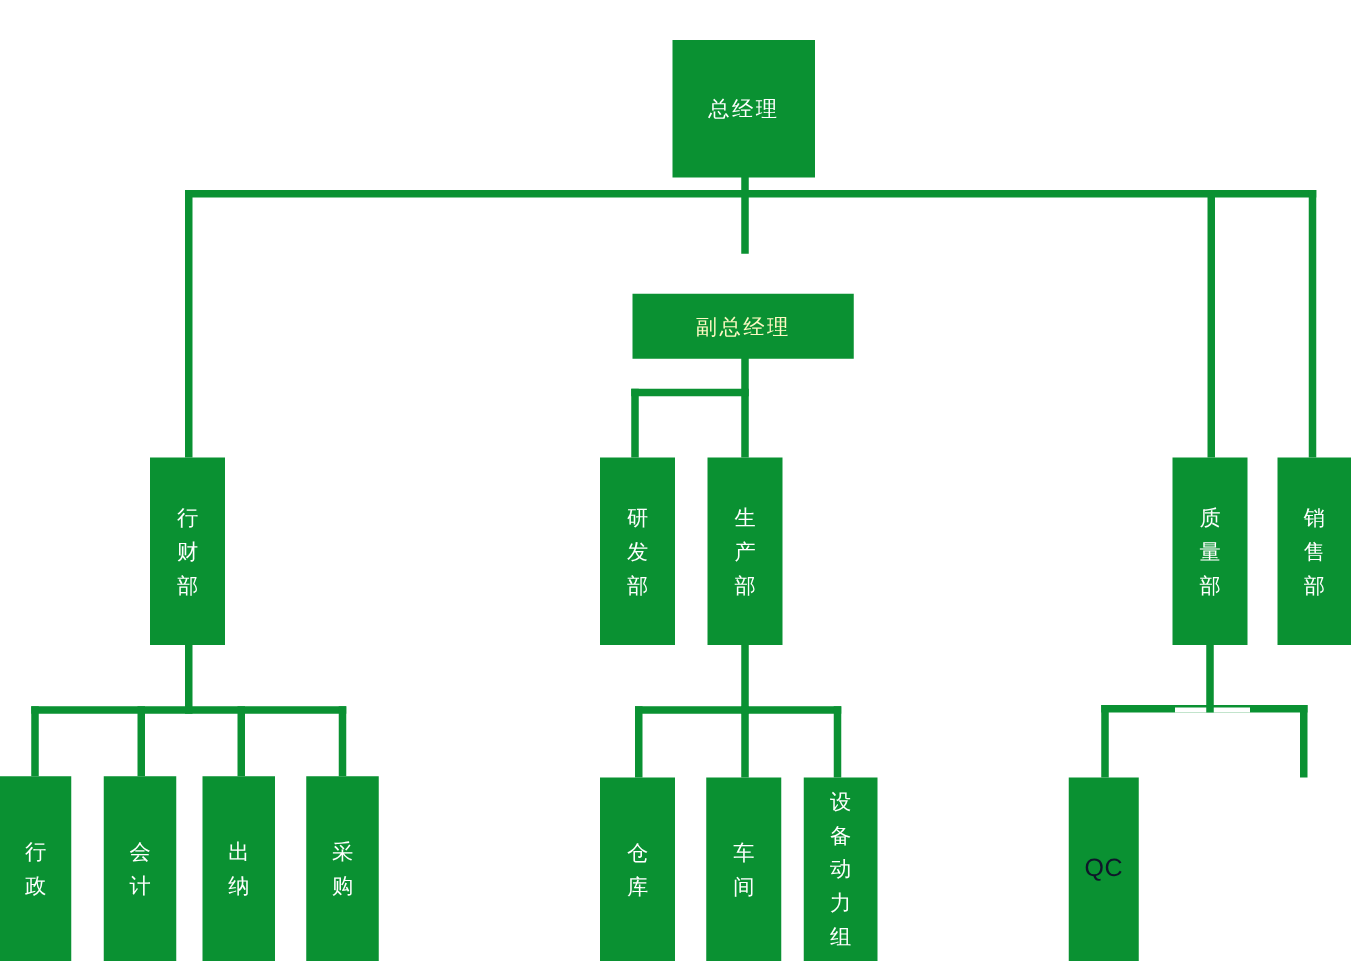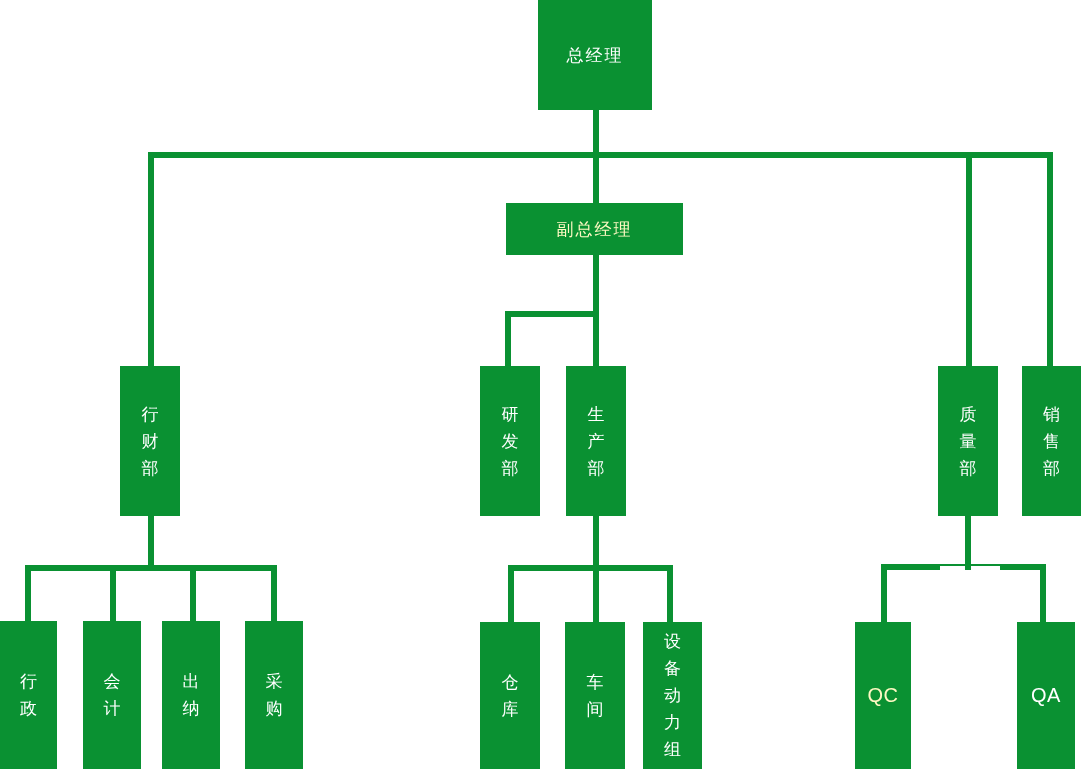--- a/index.html
+++ b/index.html
@@ -4,21 +4,21 @@
 <style>
   html,body{margin:0;padding:0;}
   body{background:#ffffff;font-family:"Liberation Sans","DejaVu Sans",sans-serif;}
   #canvas{position:relative;width:1081px;height:769px;background:#ffffff;overflow:hidden;}
   .node{
     position:absolute;
     display:flex;align-items:center;justify-content:center;
     color:#fff;font-size:17px;text-align:center;
     box-sizing:border-box;
   }
-  .h-label{letter-spacing:2px;white-space:nowrap;}
+  .h-label{letter-spacing:2px;white-space:nowrap;margin-top:32px;}
   .v{white-space:pre-line;line-height:27px;}
   .latin{font-size:20px;letter-spacing:0.5px;}
   .edge{position:absolute;}
   .gap{position:absolute;background:#ffffff;}
 </style>
 </head>
 <body>
 
 <div id="canvas" style="background: rgb(255, 255, 255);">
 
@@ -81,16 +81,15 @@
   <div class="node v" style="left: 480px; top: 622px; width: 60px; height: 147px; background: rgb(10, 145, 50); color: rgb(255, 255, 255);">仓
 库</div>
   <div class="node v" style="left: 565px; top: 622px; width: 60px; height: 147px; background: rgb(10, 145, 50); color: rgb(255, 255, 255);">车
 间</div>
   <div class="node v" style="left: 643px; top: 622px; width: 59px; height: 147px; background: rgb(10, 145, 50); color: rgb(255, 255, 255);">设
 备
 动
 力
 组</div>
 
-  <div class="node latin" style="left: 855px; top: 622px; width: 56px; height: 147px; background: rgb(10, 145, 50); color: #fef9c3;">QC</div>
-  <div class="node latin" style="left: 1017px; top: 622px; width: 58px; height: 147px; background: rgb(10, 145, 50); color: rgb(255, 255, 255);">QA</div>
+  <div class="node latin" style="left: 855px; top: 622px; width: 56px; height: 147px; background: rgb(10, 145, 50); color: #0f172a;">QC</div>
 
 </div>
 
 </body></html>

